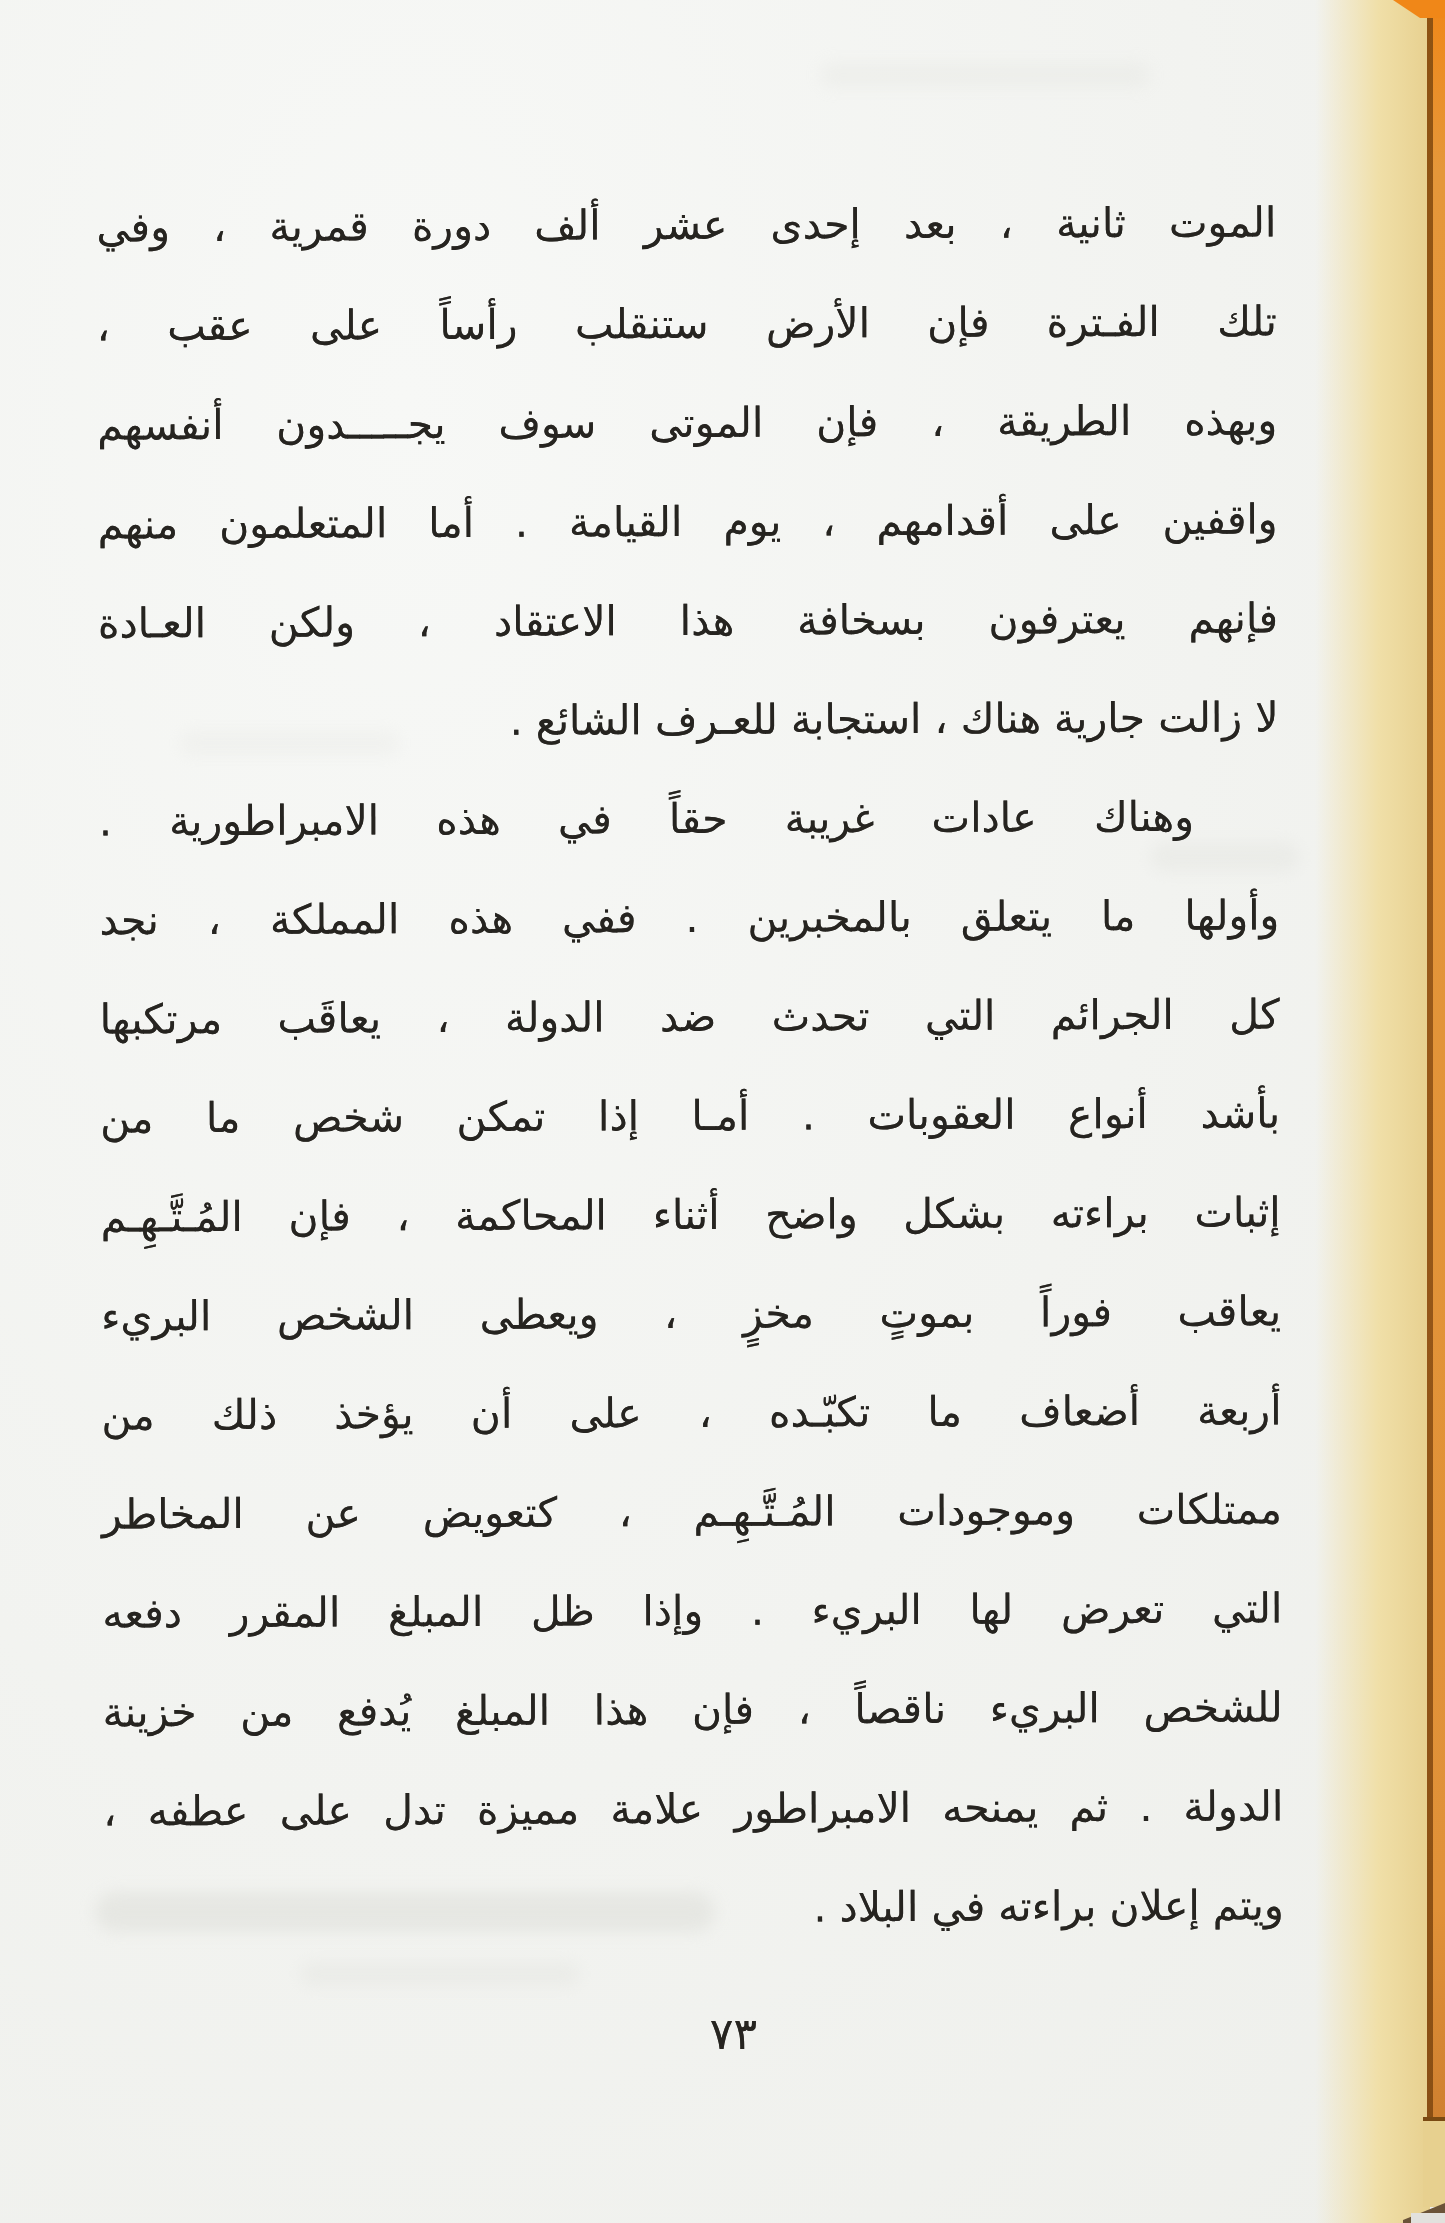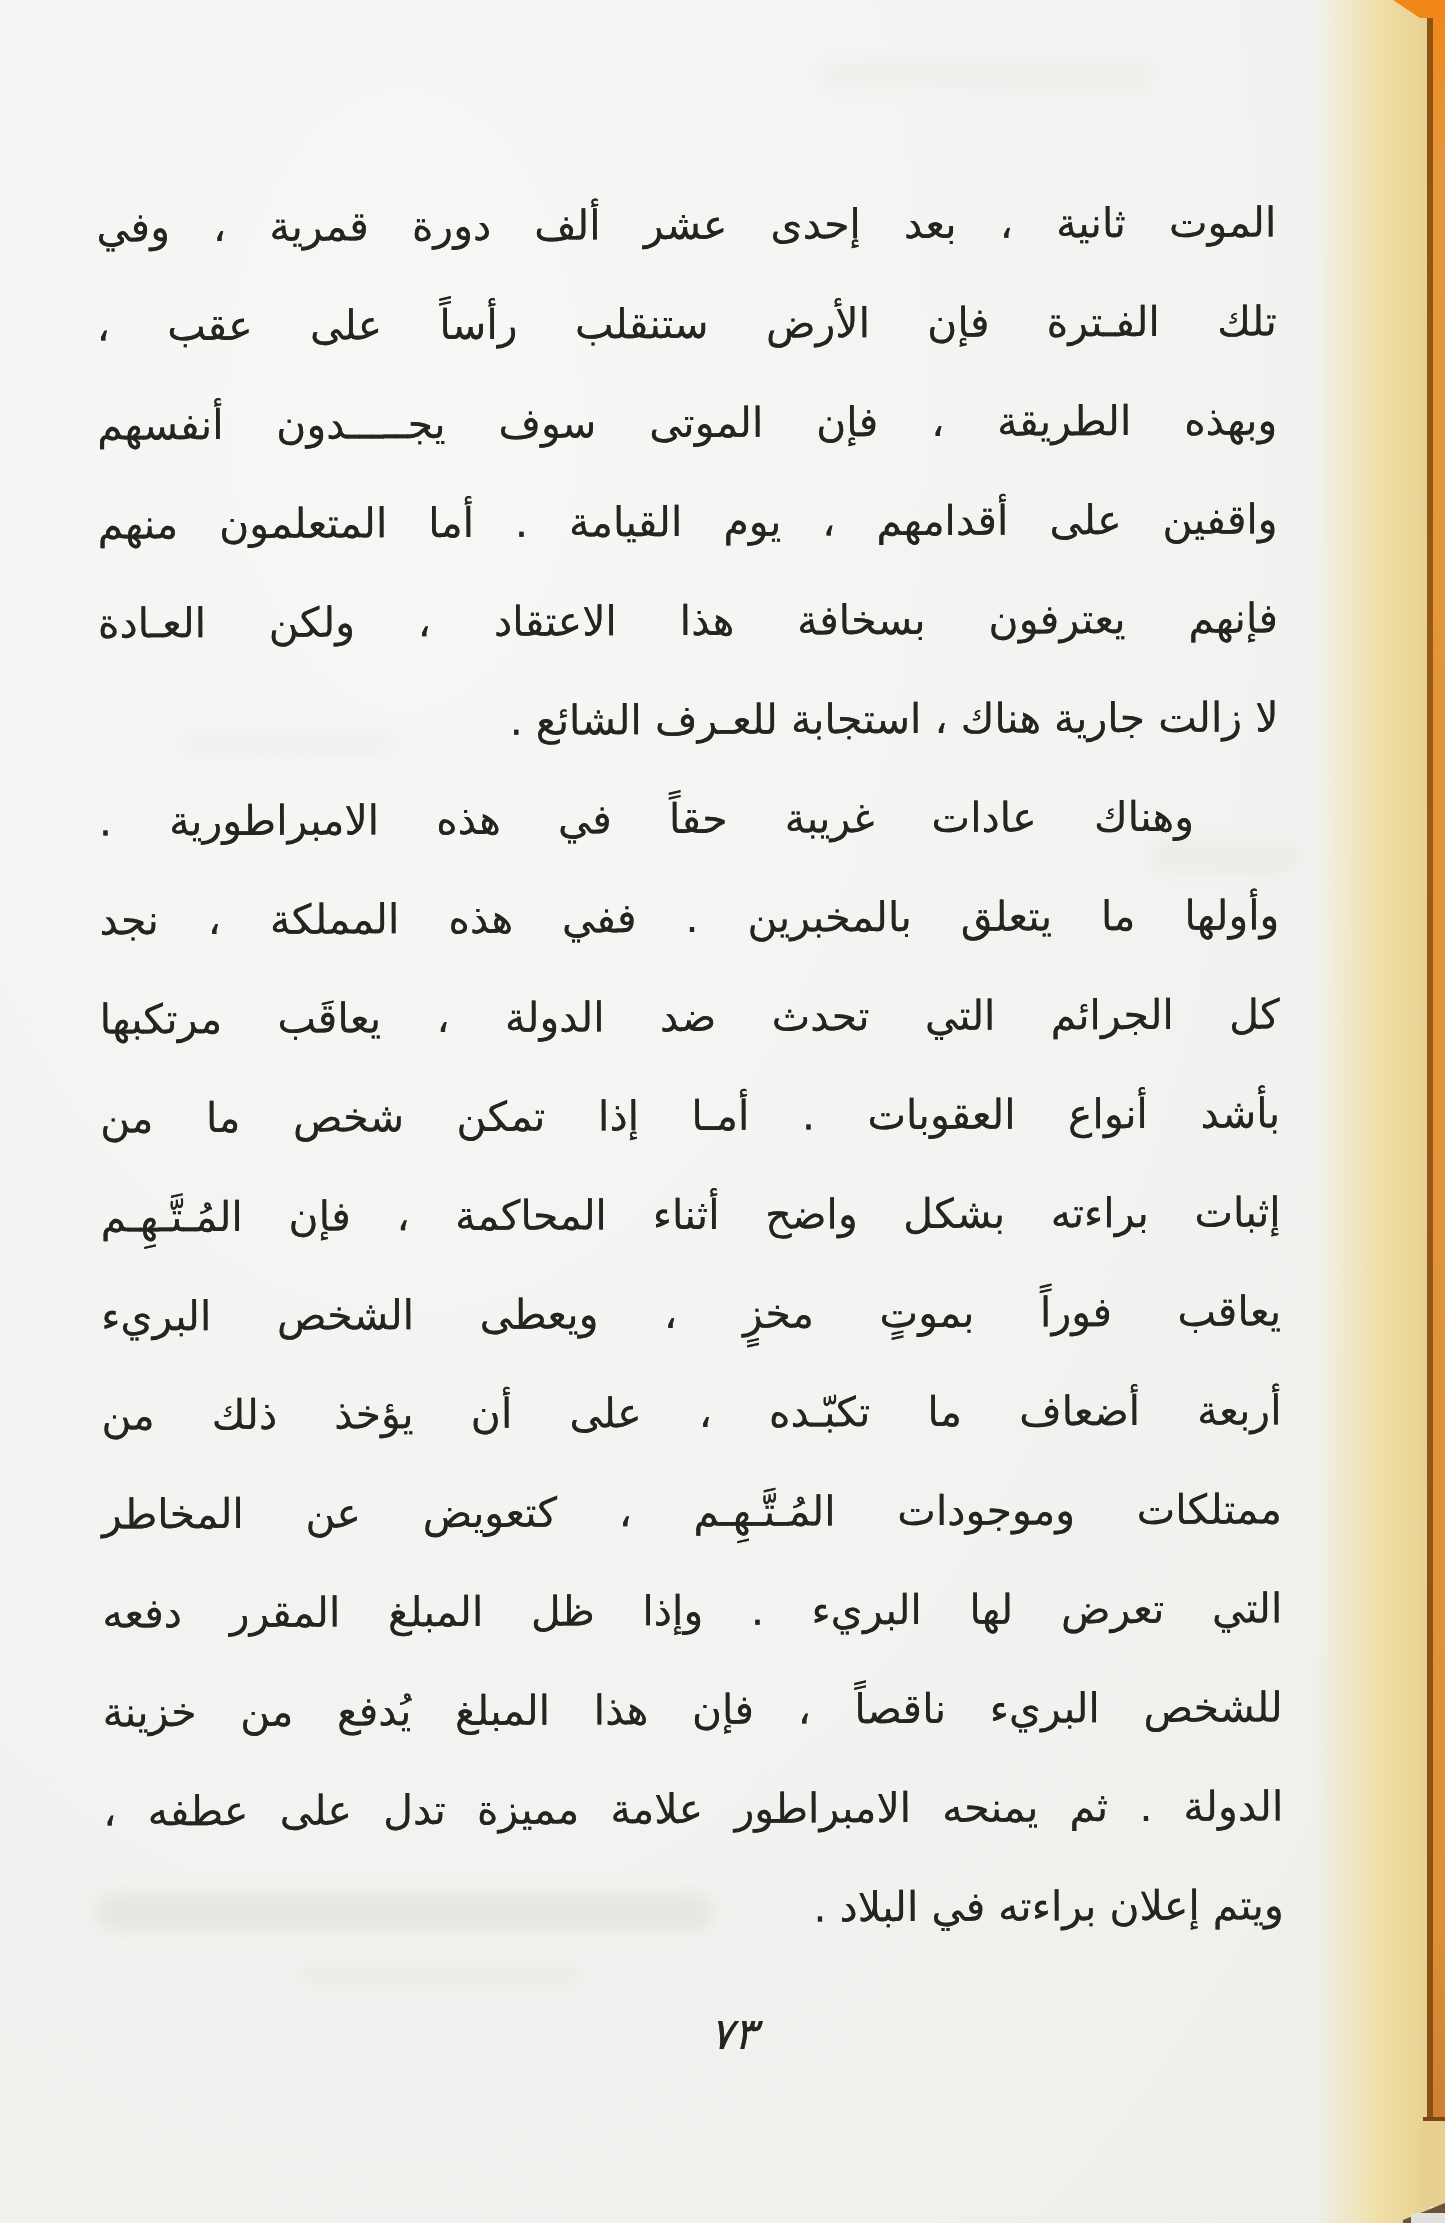--- a/index.html
+++ b/index.html
@@ -75,21 +75,20 @@
     text-shadow:0 0 0.6px rgba(38,34,28,.75);
     white-space:normal;overflow:visible;
   }
   .tl.end{text-align:right;text-align-last:right;}
   .tl.indent{padding-right:85px;}
   .pageno{
     position:absolute;top:2008px;left:0;width:1445px;
     text-align:center;text-indent:22px;
     font-size:44px;color:var(--ink,#262420);
     text-shadow:0 0 0.6px rgba(38,34,28,.75);
-    font-style:italic;
   }
 </style>
 </head>
 <body>
 
 <div class="paper">
 
   <div class="smudge s1"></div>
   <div class="smudge s2"></div>
   <div class="smudge s3"></div>

